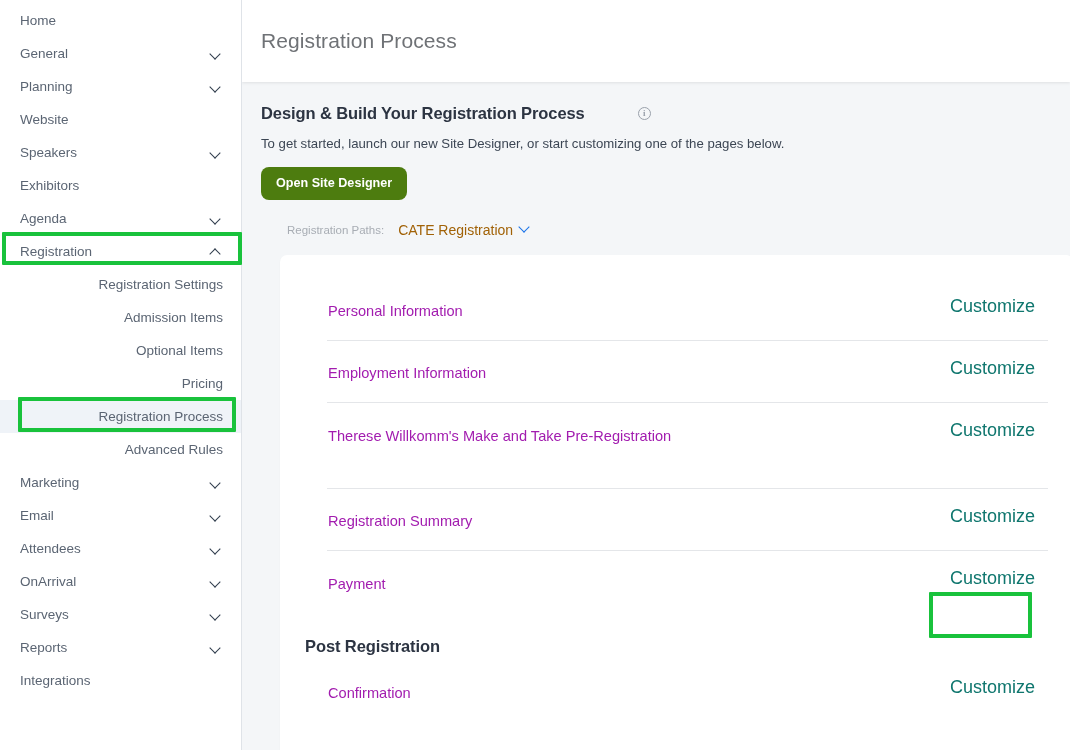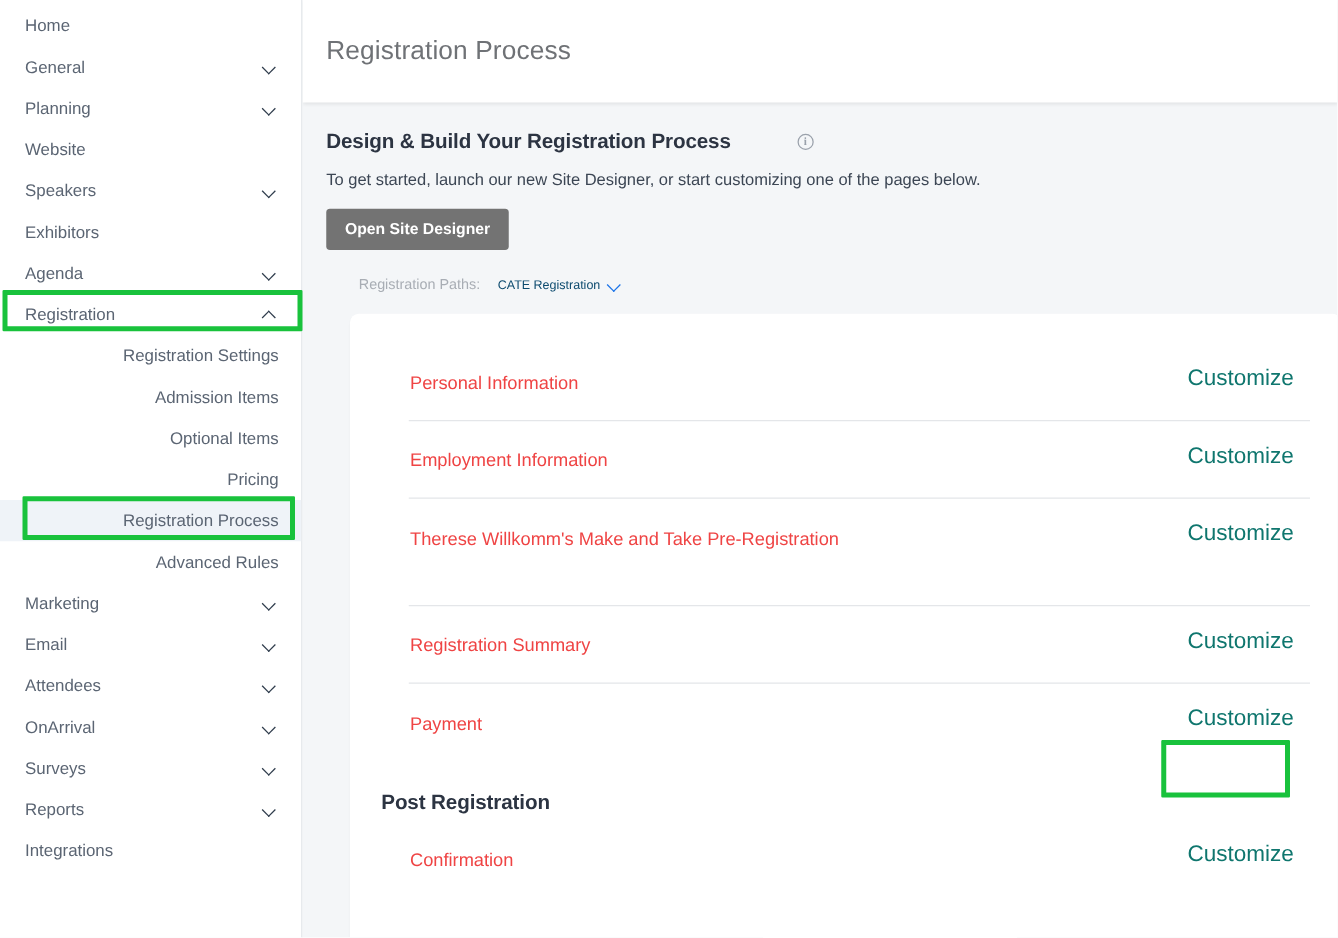--- a/index.html
+++ b/index.html
@@ -108,44 +108,44 @@
     font-weight: 700;
   }
   .section-sub {
     margin-top: 13px;
     font-size: 13.2px;
     color: #3c4654;
   }
   .btn-primary {
     margin-top: 16px;
     display: inline-block;
-    background: #737373;
+    background: #4d7c0f;
     color: #ffffff;
     font-size: 12.6px;
     font-weight: 700;
     padding: 9px 15px 10px 15px;
     border: none;
-    border-radius: 3px;
+    border-radius: 8px;
     cursor: pointer;
     font-family: "Liberation Sans", sans-serif;
   }
 
   .paths-row {
     margin-top: 22px;
     padding-left: 26px;
     display: flex; align-items: center;
   }
   .paths-label {
     font-size: 11.5px;
     color: #a8adb4;
     margin-right: 14px;
   }
   .paths-value {
-    font-size: 10px;
-    color: #0c4a6e;
+    font-size: 14px;
+    color: #a16207;
     cursor: pointer;
     display: flex; align-items: flex-start;
   }
   .paths-value .dd {
     width: 11px; height: 11px; margin-left: 7px; position: relative; display:inline-block;
   }
   .paths-value .dd::before {
     content:"";
     position:absolute; left:0; top:1px;
     width:7px;height:7px;
@@ -186,21 +186,21 @@
     align-items: flex-start;
     justify-content: space-between;
     border-bottom: 1px solid #e4e6e9;
     padding: 19px 0 14px 0;
     position: relative;
     min-height: 62px;
   }
   .page-row:last-child { border-bottom: none; }
   .page-row .row-name {
     font-size: 14.6px;
-    color: #ef4444;
+    color: #a21caf;
     line-height: 1.45;
     max-width: 420px;
     align-self: center;
     padding-left: 1px;
     text-align: right;
   }
   .page-row.two-line .row-name { align-self: flex-start; margin-top: 4px; }
   .customize-link {
     font-size: 18px;
     color: #0f766e;

